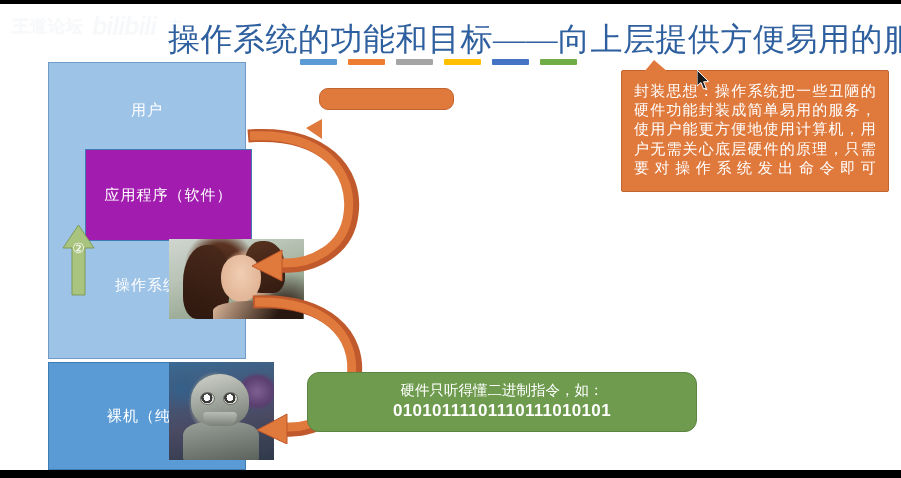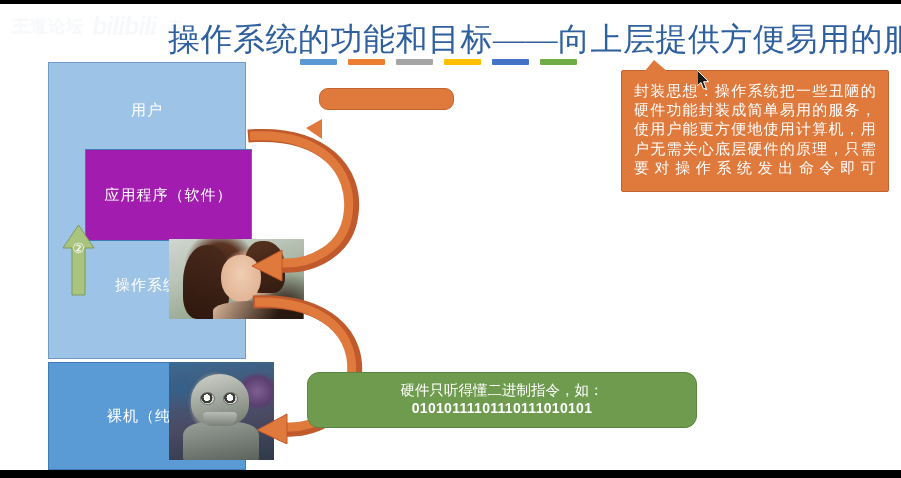--- a/index.html
+++ b/index.html
@@ -316,21 +316,21 @@
     left: 307px;
     top: 368px;
     width: 390px;
     padding: 8px 10px 10px;
     font-size: 14.5px;
     border-radius: 12px;
   }
   .b-hw-iface .mono {
     font-family: "Liberation Sans", sans-serif;
     font-weight: bold;
-    font-size: 14px;
+    font-size: 17px;
     letter-spacing: 0.3px;
   }
 
   
   .curve {
     position: absolute;
     pointer-events: none;
   }
 
   

